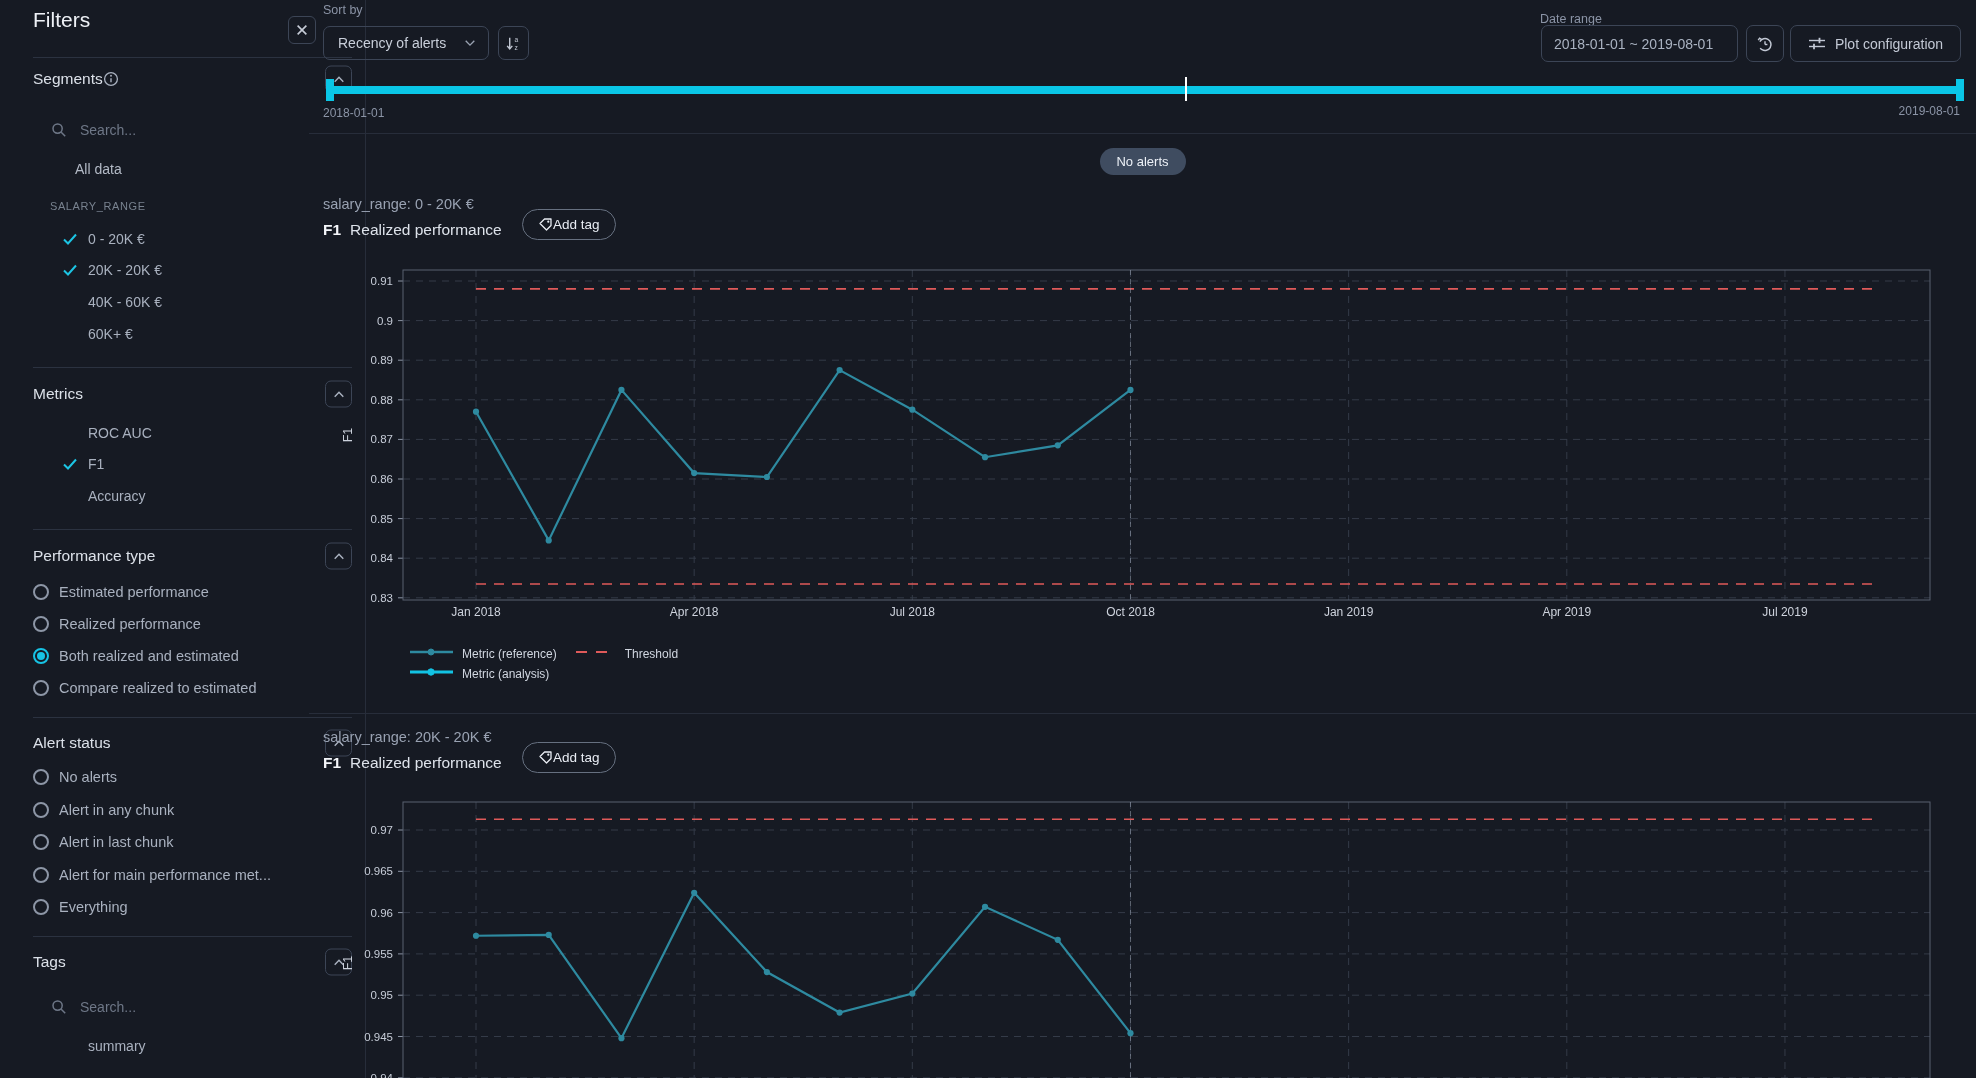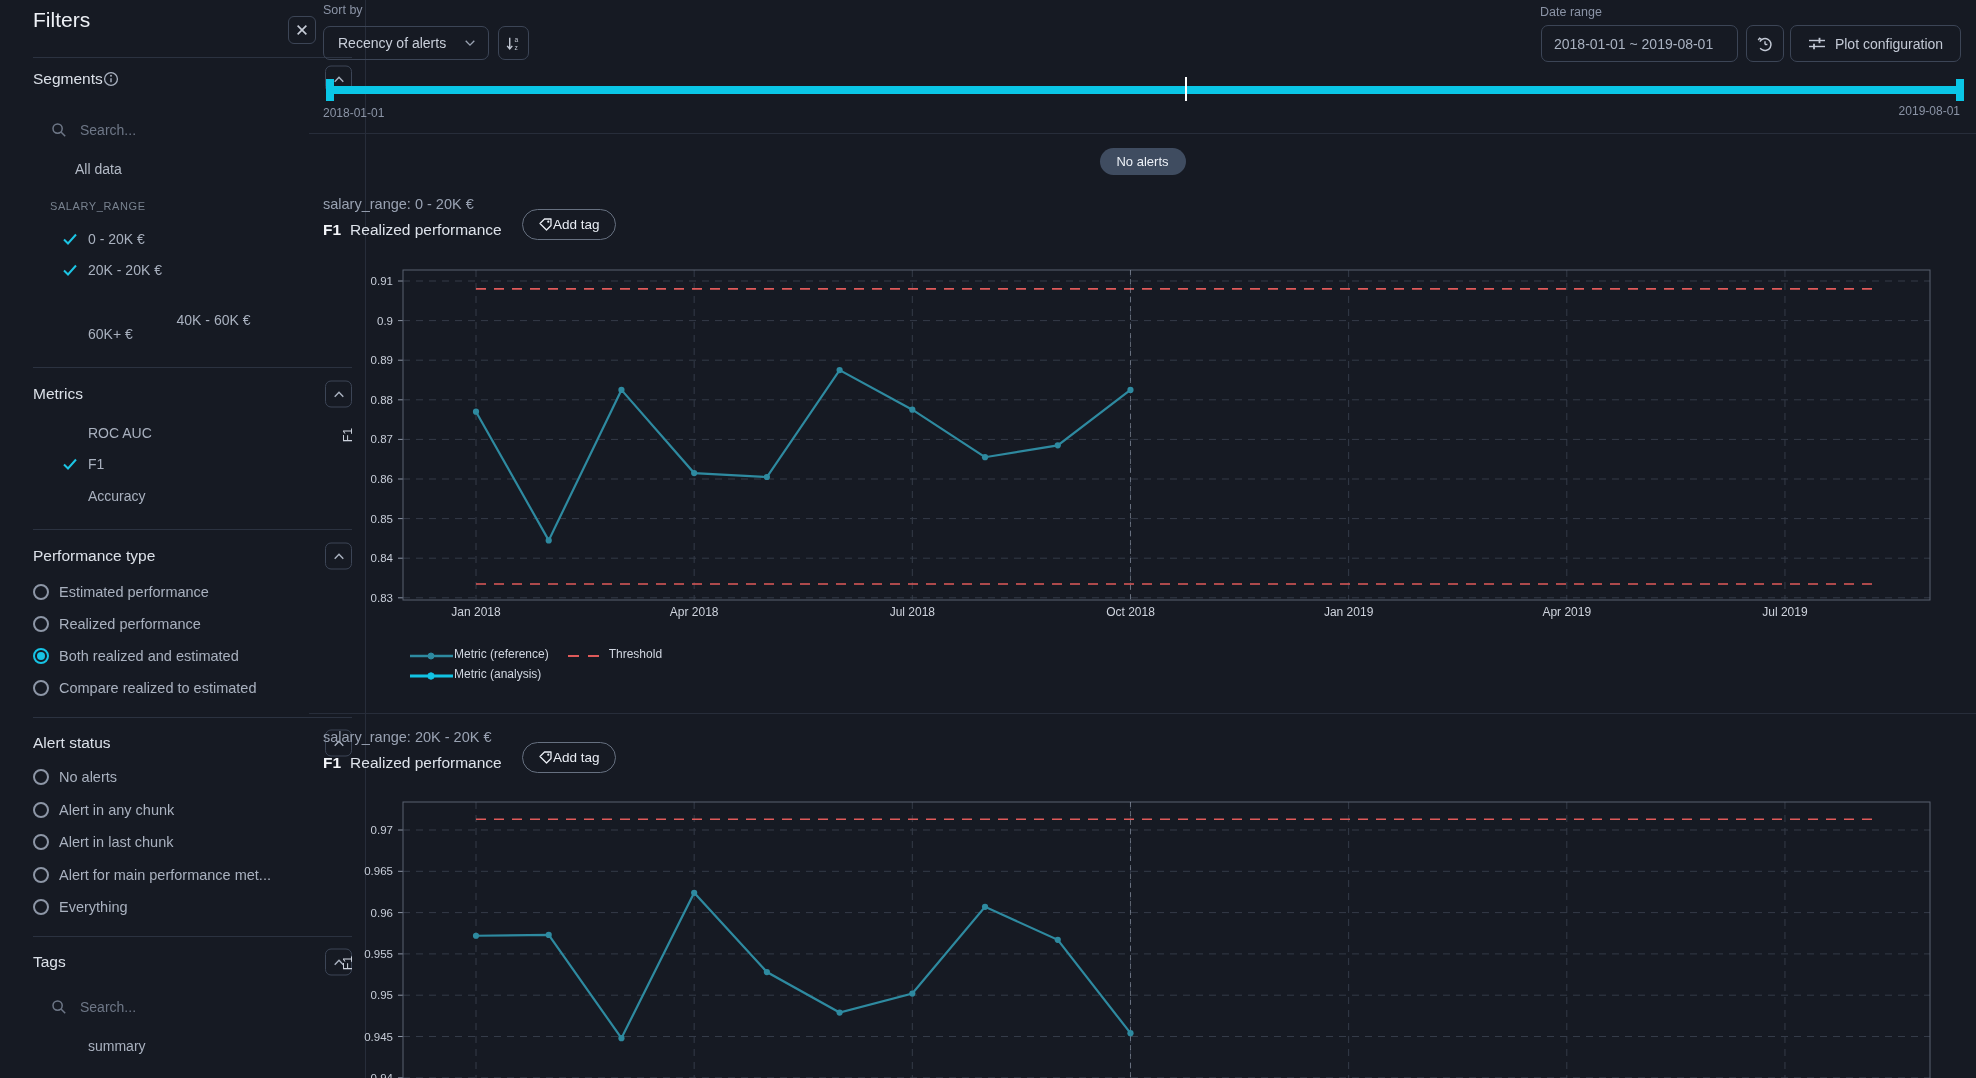--- a/index.html
+++ b/index.html
@@ -44,21 +44,21 @@
     padding:6px 17px;font-size:13px;color:#edf1f7;white-space:nowrap;}
   .seg-title{position:absolute;font-size:14.5px;color:#99a2b2;}
   .card-sub{position:absolute;display:flex;gap:9px;align-items:baseline;font-size:15.5px;}
   .card-sub b{color:#f4f6fa;font-weight:bold;}
   .card-sub span{color:#dde2ea;}
   .addtag{position:absolute;height:31px;border:1px solid #667080;border-radius:16px;background:transparent;
     color:#e9edf4;font-size:13.5px;display:flex;align-items:center;gap:0;padding:0 15px;font-family:inherit;cursor:pointer;}
   .chart{position:absolute;}
   .legend{position:absolute;font-size:12px;color:#d0d6e0;}
   .lg-row{display:flex;align-items:center;gap:18px;height:20px;}
-  .lg-item{display:flex;align-items:flex-end;}
+  .lg-item{display:flex;align-items:flex-start;gap:8px;}
 </style>
 </head>
 <body>
 
 <div id="app">
 
   <aside id="sidebar">
     <div class="sb-title">Filters</div>
     <button class="icon-btn" style="position:absolute;left:268px;top:16px;width:28px;height:28px;">
       <svg width="14" height="14" viewBox="0 0 16 16">
@@ -98,21 +98,21 @@
               <polyline points="2,8.5 6,12.5 14,3.5" fill="none" stroke="#1cc5e4" stroke-width="2"></polyline>
             </svg></span>
           <span class="lbl">0 - 20K €</span>
         </div>
         <div class="side-item" style="height: 31.6px;">
           <span class="chk"><svg width="16" height="16" viewBox="0 0 16 16">
               <polyline points="2,8.5 6,12.5 14,3.5" fill="none" stroke="#1cc5e4" stroke-width="2"></polyline>
             </svg></span>
           <span class="lbl">20K - 20K €</span>
         </div>
-        <div class="side-item" style="height: 31.6px; flex-direction: column;">
+        <div class="side-item" style="height: 31.6px;">
           <span class="chk"></span>
           <span class="lbl">40K - 60K €</span>
         </div>
         <div class="side-item" style="height: 31.6px;">
           <span class="chk"></span>
           <span class="lbl">60K+ €</span>
         </div>
       </div>
     <div class="divider" style="top:367px"></div>
 
@@ -235,21 +235,21 @@
       </svg>
     </div>
     <button class="btn" style="left:189px;top:26px;width:31px;height:34px">
       <svg width="17" height="17" viewBox="0 0 18 18">
         <line x1="5" y1="3" x2="5" y2="14.5" stroke="#c2c8d4" stroke-width="1.5"></line>
         <polyline points="2.3,11.5 5,14.7 7.7,11.5" fill="none" stroke="#c2c8d4" stroke-width="1.5"></polyline>
         <text x="10" y="7.5" font-size="7" fill="#c2c8d4" font-family="Liberation Sans, sans-serif">a</text>
         <text x="10" y="16" font-size="7" fill="#c2c8d4" font-family="Liberation Sans, sans-serif">z</text>
       </svg>
     </button>
-    <div class="tb-label" style="left:1231px;top:5px">Date range</div>
+    <div class="tb-label" style="left:1231px;top:12px">Date range</div>
     <input class="date-input" style="left: 1232px; top: 25px; width: 197px; height: 37px;" value="2018-01-01 ~ 2019-08-01">
     <button class="btn" style="left:1437px;top:25px;width:38px;height:37px">
       <svg width="18" height="18" viewBox="0 0 18 18">
         <circle cx="9" cy="9.5" r="6" fill="none" stroke="#c2c8d4" stroke-width="1.5" stroke-dasharray="30 7.7" transform="rotate(-150 9 9.5)"></circle>
         <polyline points="2.2,5.2 3.6,3.2 5.8,4.6" fill="none" stroke="#c2c8d4" stroke-width="1.4"></polyline>
         <line x1="9" y1="9.5" x2="9" y2="6.2" stroke="#c2c8d4" stroke-width="1.4"></line>
         <line x1="9" y1="9.5" x2="11.4" y2="9.5" stroke="#c2c8d4" stroke-width="1.4"></line>
       </svg>
     </button>
     <button class="btn" style="left:1481px;top:25px;width:171px;height:37px">

